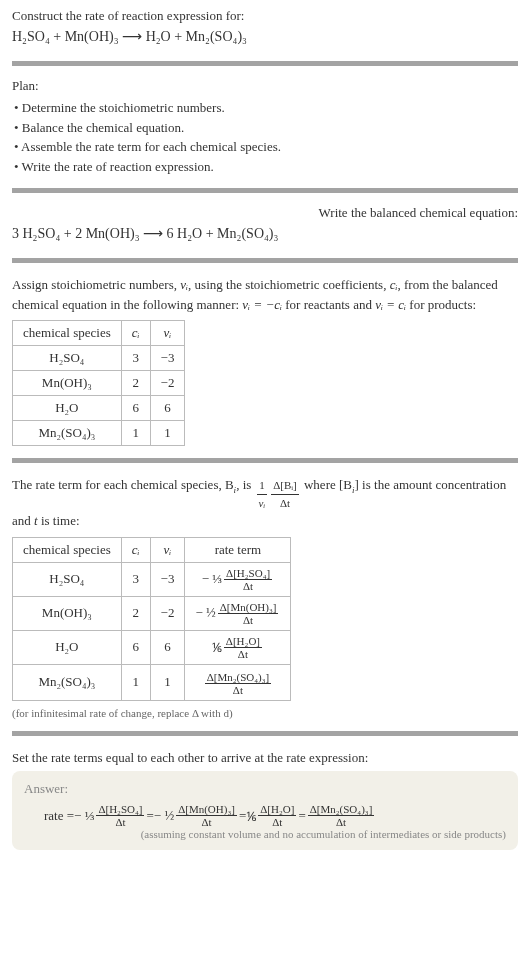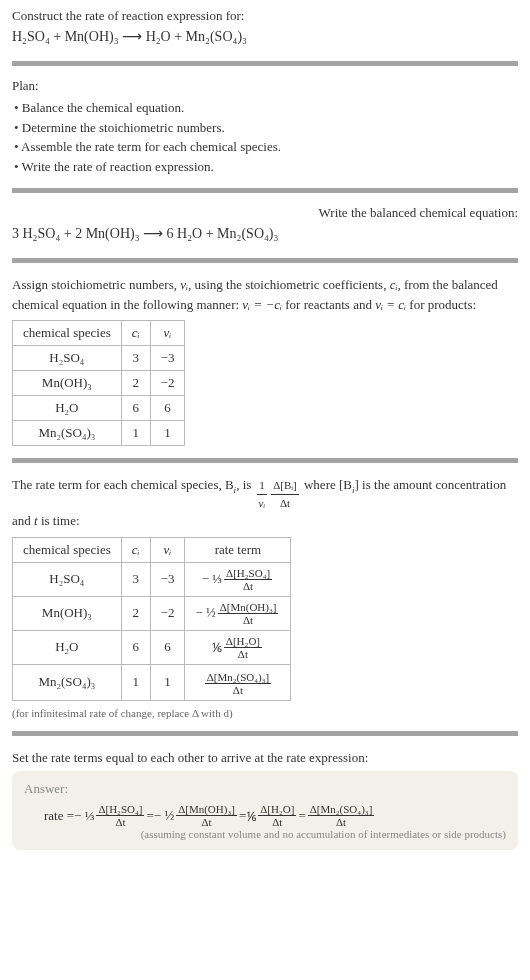--- a/index.html
+++ b/index.html
@@ -80,22 +80,22 @@
   <div class="title-line">Construct the rate of reaction expression for:</div>
   <div class="equation">
     <span>H₂SO₄ + Mn(OH)₃</span>
     <span>⟶</span>
     <span>H₂O + Mn₂(SO₄)₃</span>
   </div>
 </div>
 
 <div class="section">
   <div class="plan-header">Plan:</div>
+  <div class="plan-item">• Determine the stoichiometric numbers.</div>
   <div class="plan-item">• Balance the chemical equation.</div>
-  <div class="plan-item">• Determine the stoichiometric numbers.</div>
   <div class="plan-item">• Assemble the rate term for each chemical species.</div>
   <div class="plan-item">• Write the rate of reaction expression.</div>
 </div>
 
 <div class="section">
   <div class="subhead">Write the balanced chemical equation:</div>
   <div class="equation">3 H₂SO₄ + 2 Mn(OH)₃  ⟶  6 H₂O + Mn₂(SO₄)₃</div>
 </div>
 
 <div class="section">

